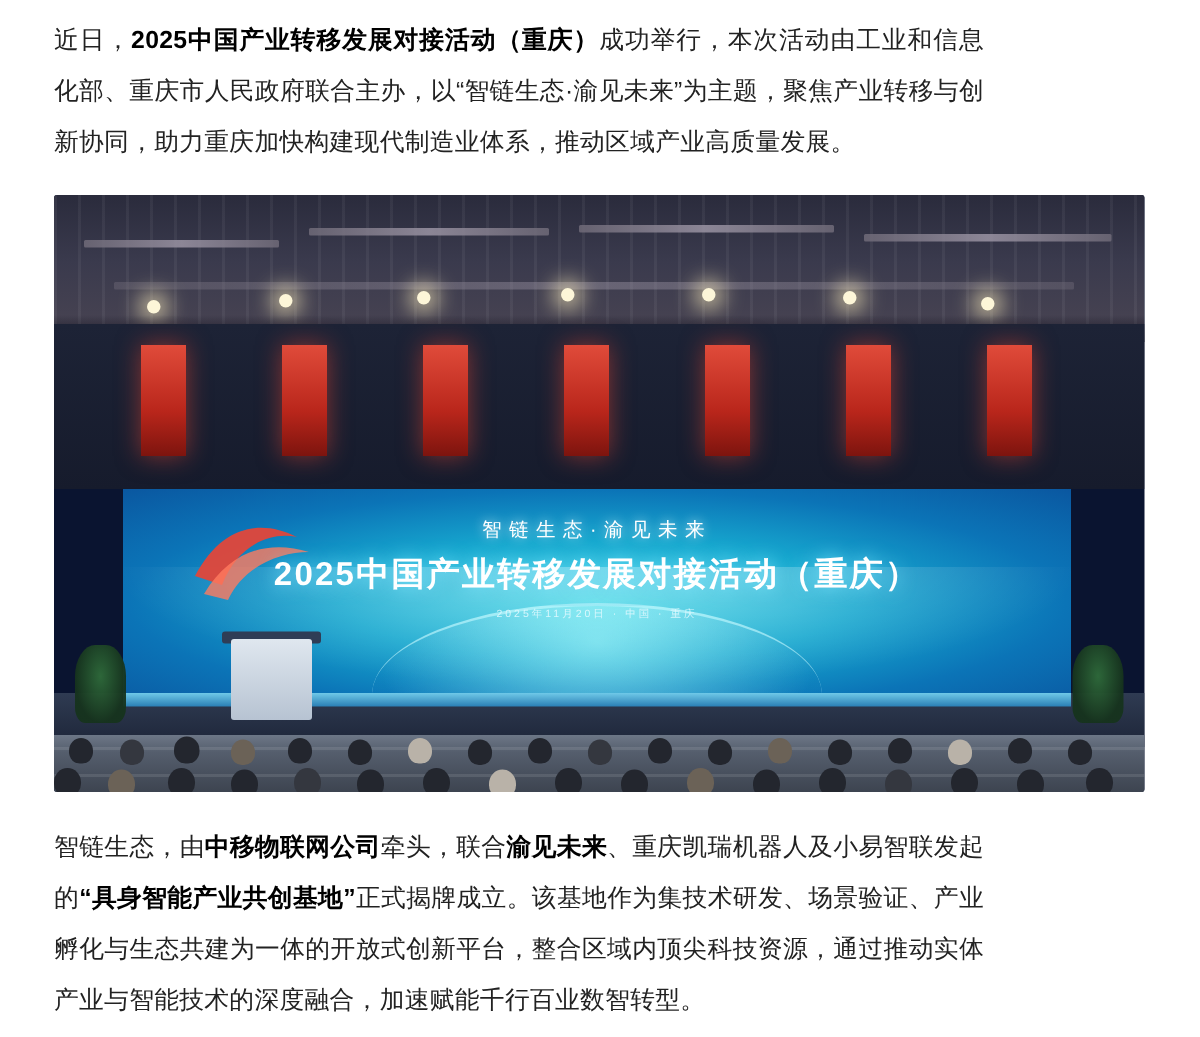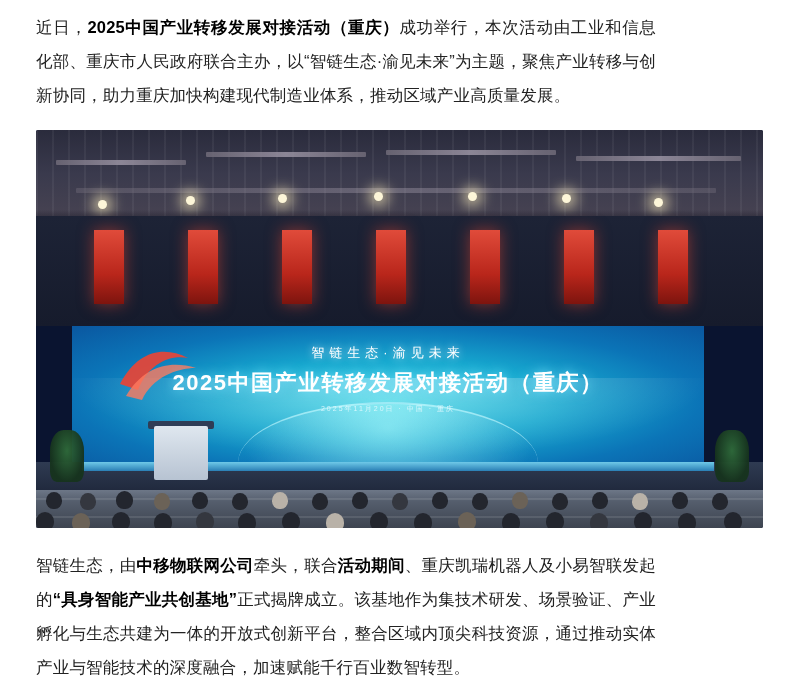--- a/index.html
+++ b/index.html
@@ -94,21 +94,21 @@
     position: absolute;
     width: 9px;
     height: 9px;
     border-radius: 50%;
     background: #fdf6d8;
     box-shadow: 0 0 14px 5px rgba(255,240,190,0.75);
   }
   
   .screen {
     position: absolute;
-    left: 36px;
+    left: 46px;
     top: 196px;
     width: 632px;
     height: 136px;
     background:
       radial-gradient(ellipse at 50% 55%, #3fd6e6 0%, #17a8cf 38%, #0b74b7 70%, #0a57a0 100%);
     overflow: hidden;
   }
   .screen:before {
     content: "";
     position: absolute;
@@ -327,16 +327,16 @@
       <div class="head l" style="left:554px; top:23px; width:18px; height:19px;"></div>
       <div class="head" style="left:598px; top:22px; width:18px; height:19px;"></div>
       <div class="head" style="left:642px; top:23px; width:18px; height:19px;"></div>
       <div class="head" style="left:688px; top:22px; width:18px; height:19px;"></div>
 
     </div>
 
   </div>
 
   <p class="para last">
-    <span>智链生态，由</span><span class="b">中移物联网公司</span><span>牵头，联合</span><span class="b">活动期间</span><span>、重庆凯瑞机器人及小易智联发起的</span><span class="b">“具身智能产业共创基地”</span><span>正式揭牌成立。该基地作为集技术研发、场景验证、产业孵化与生态共建为一体的开放式创新平台，整合区域内顶尖科技资源，通过推动实体产业与智能技术的深度融合，加速赋能千行百业数智转型。</span>
+    <span>智链生态，由</span><span class="b">中移物联网公司</span><span>牵头，联合</span><span class="b">渝见未来</span><span>、重庆凯瑞机器人及小易智联发起的</span><span class="b">“具身智能产业共创基地”</span><span>正式揭牌成立。该基地作为集技术研发、场景验证、产业孵化与生态共建为一体的开放式创新平台，整合区域内顶尖科技资源，通过推动实体产业与智能技术的深度融合，加速赋能千行百业数智转型。</span>
   </p>
 
 </div>
 
 </body></html>

